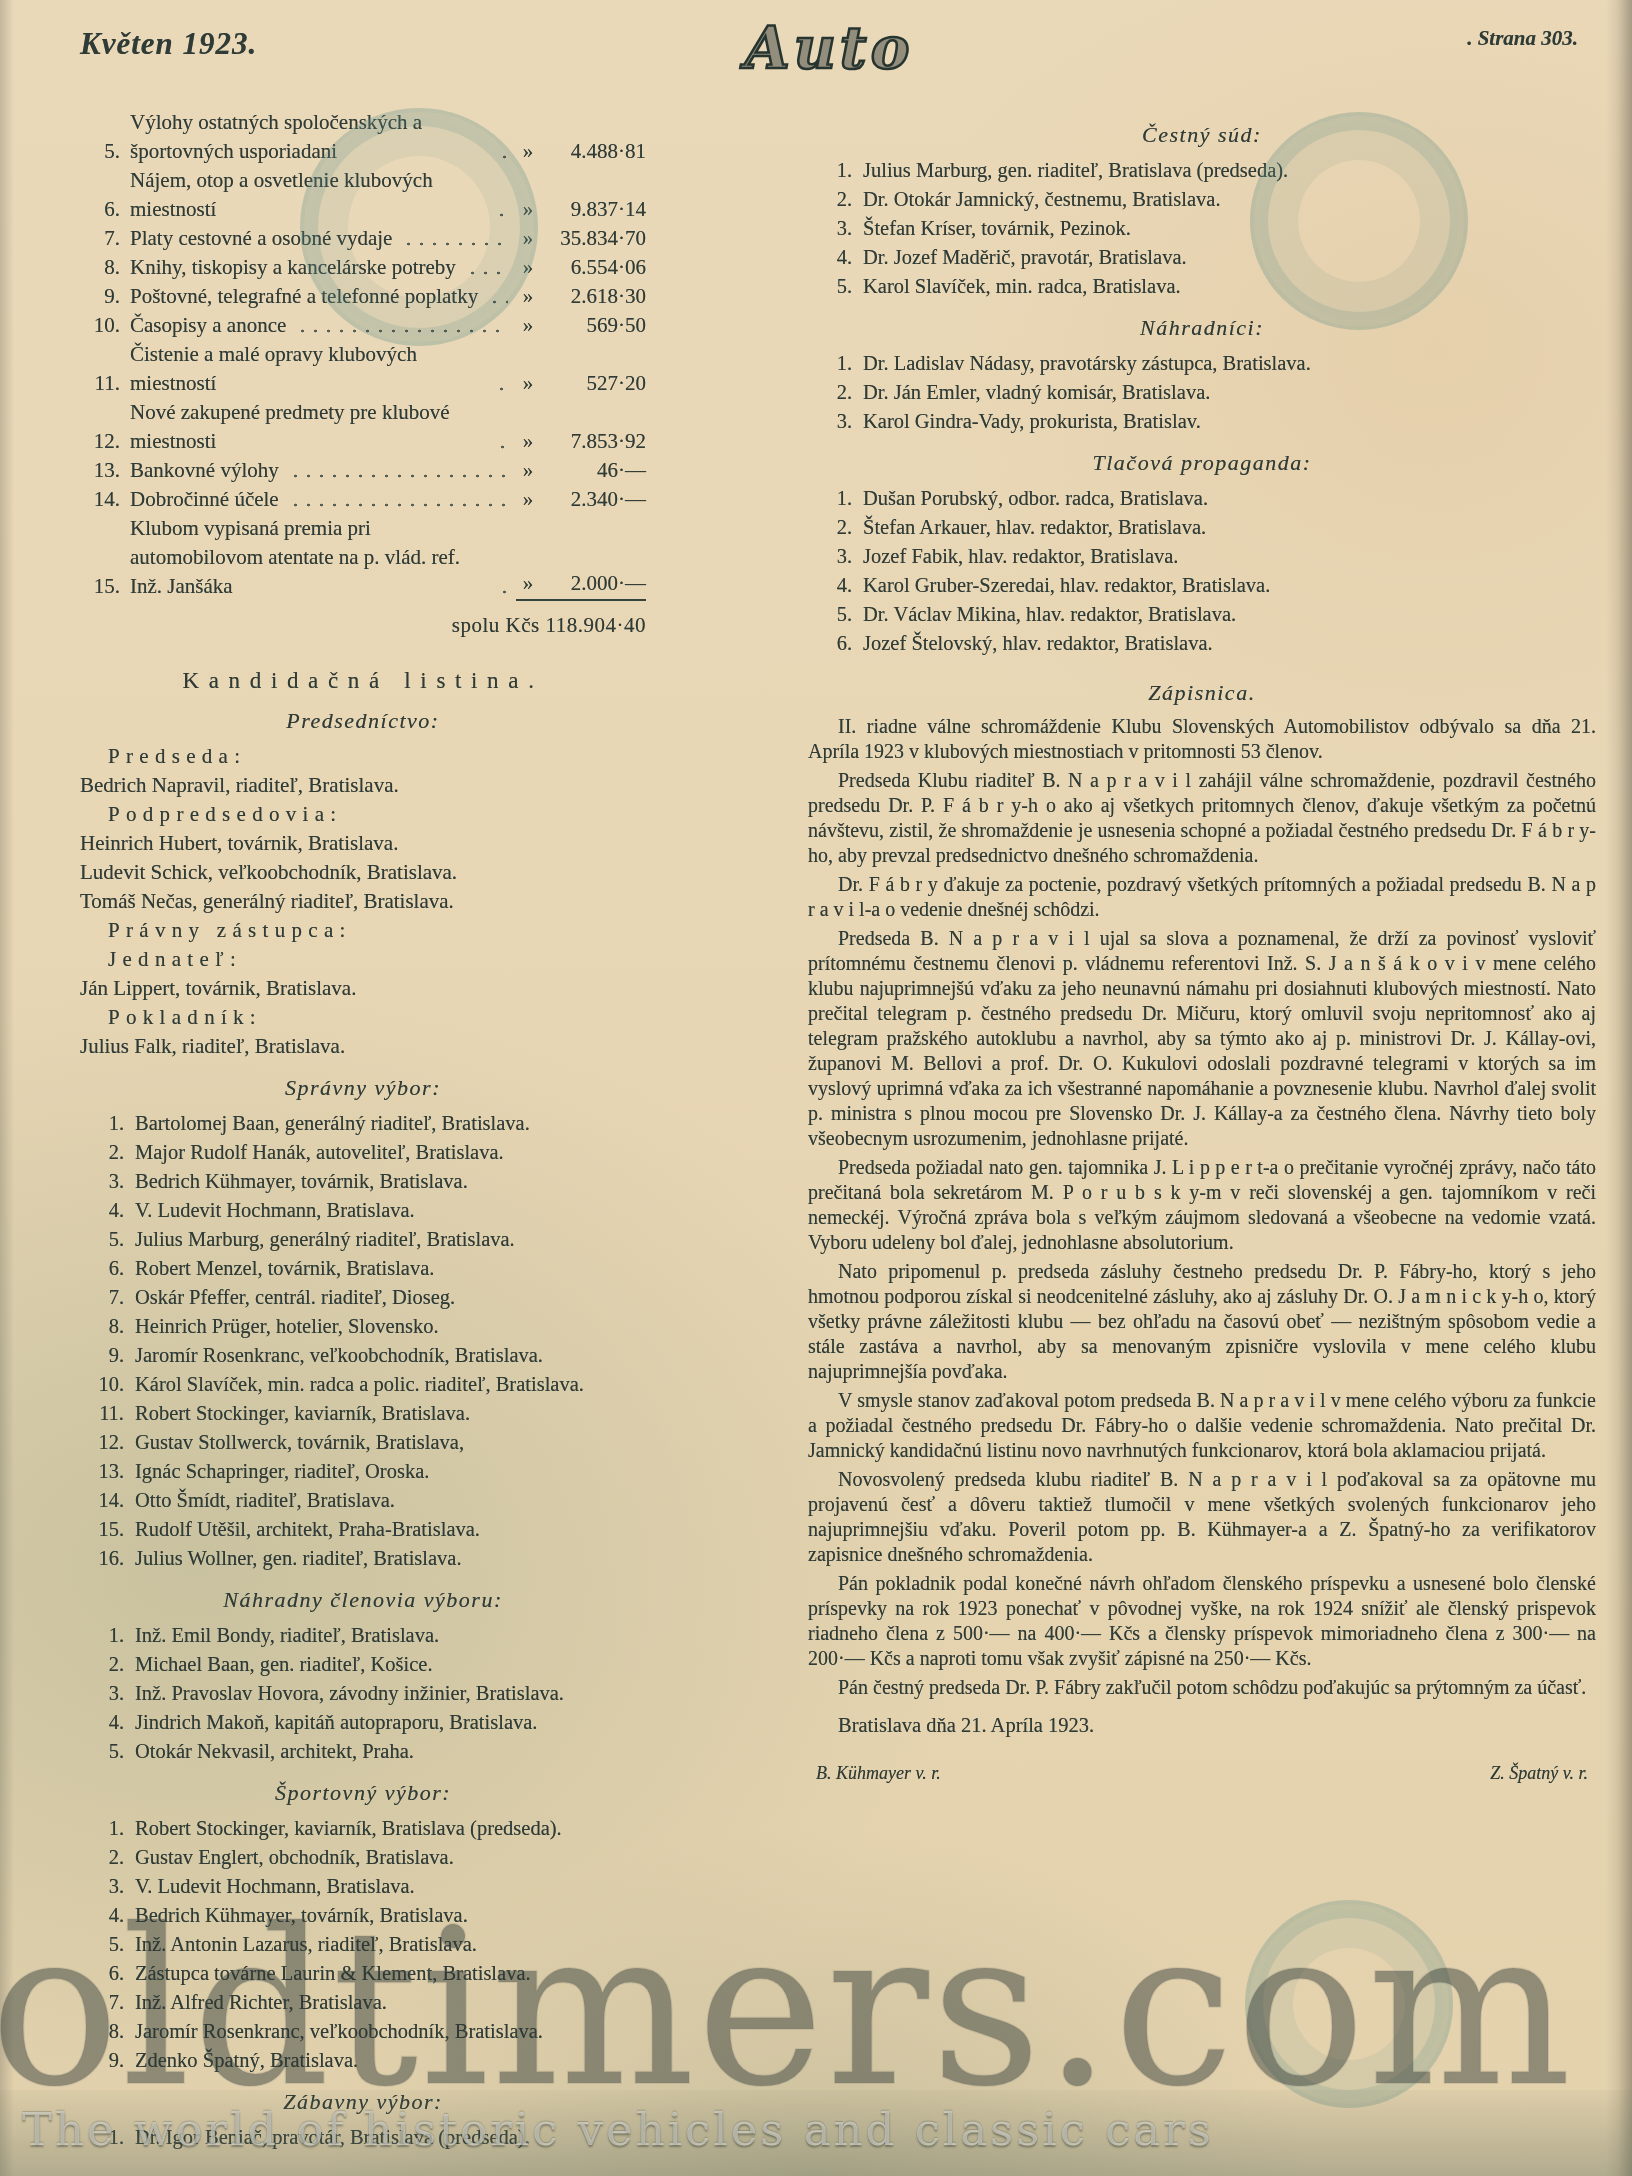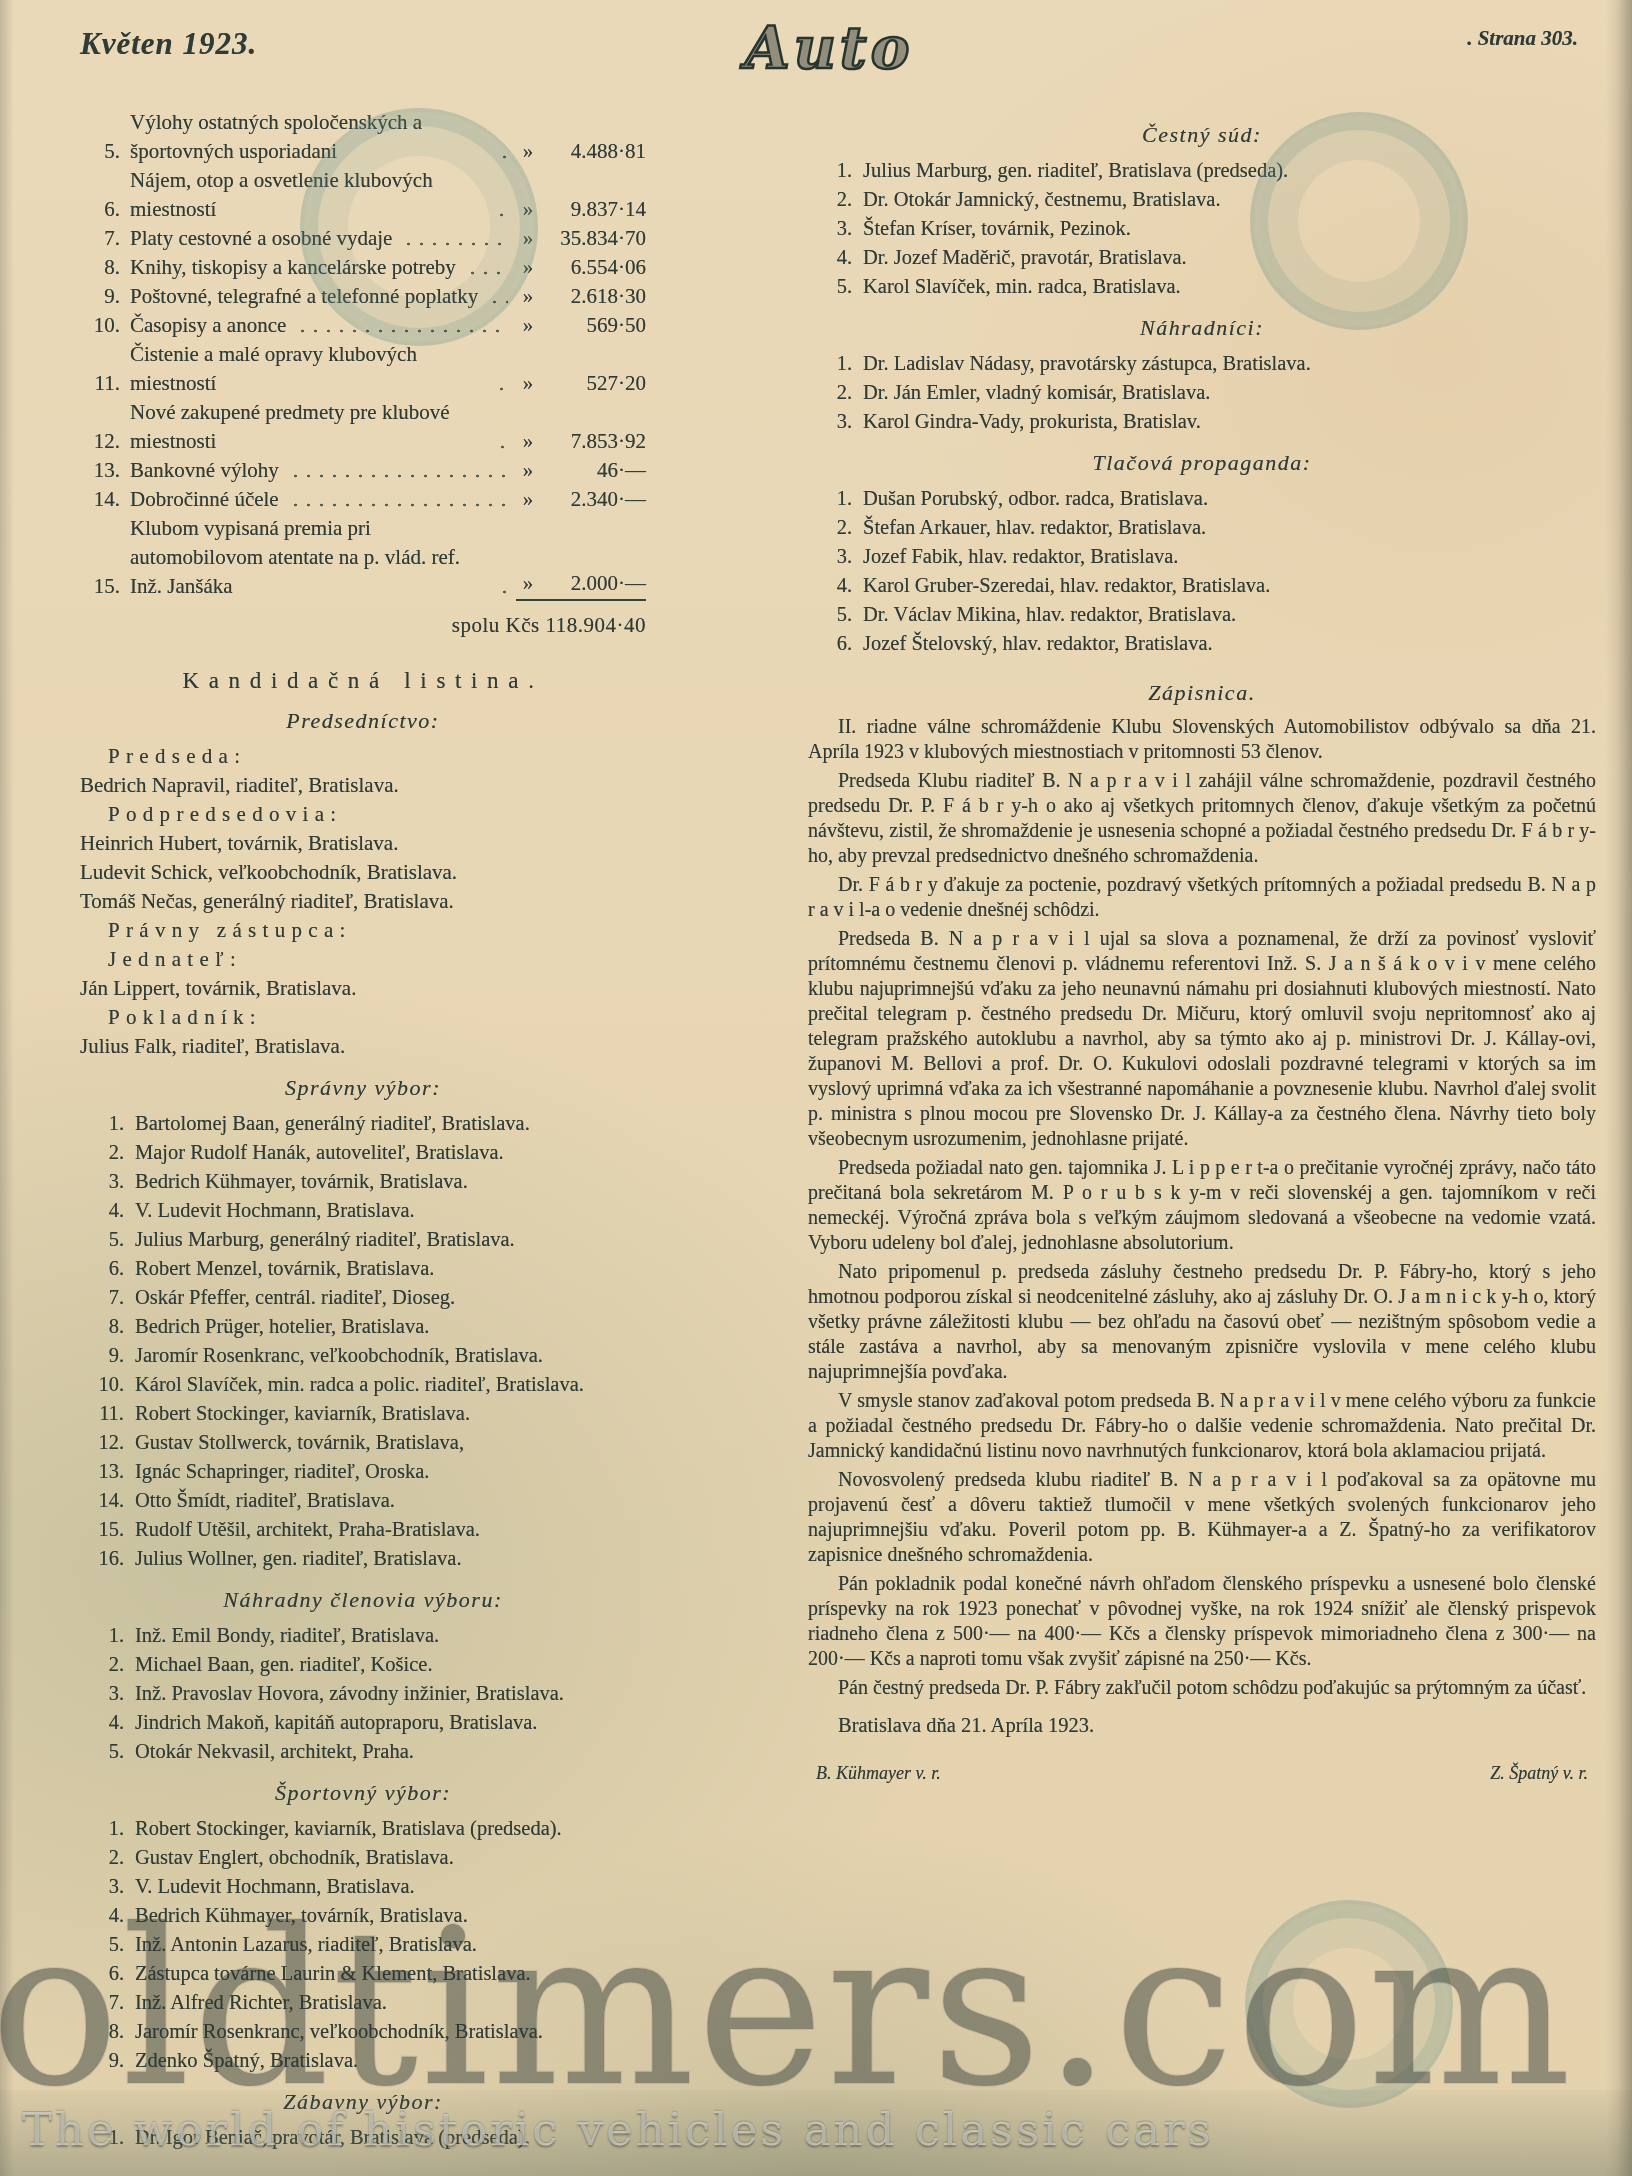--- a/index.html
+++ b/index.html
@@ -220,21 +220,21 @@
             <div class="member">
               <span class="m-no">6.</span>
               <span class="m-text">Robert Menzel, továrnik, Bratislava.</span>
             </div>
             <div class="member">
               <span class="m-no">7.</span>
               <span class="m-text">Oskár Pfeffer, centrál. riaditeľ, Dioseg.</span>
             </div>
             <div class="member">
               <span class="m-no">8.</span>
-              <span class="m-text">Bedrich Prüger, hotelier, Bratislava.</span>
+              <span class="m-text">Heinrich Prüger, hotelier, Slovensko.</span>
             </div>
             <div class="member">
               <span class="m-no">9.</span>
               <span class="m-text">Jaromír Rosenkranc, veľkoobchodník, Bratislava.</span>
             </div>
             <div class="member">
               <span class="m-no">10.</span>
               <span class="m-text">Károl Slavíček, min. radca a polic. riaditeľ, Bratislava.</span>
             </div>
             <div class="member">

